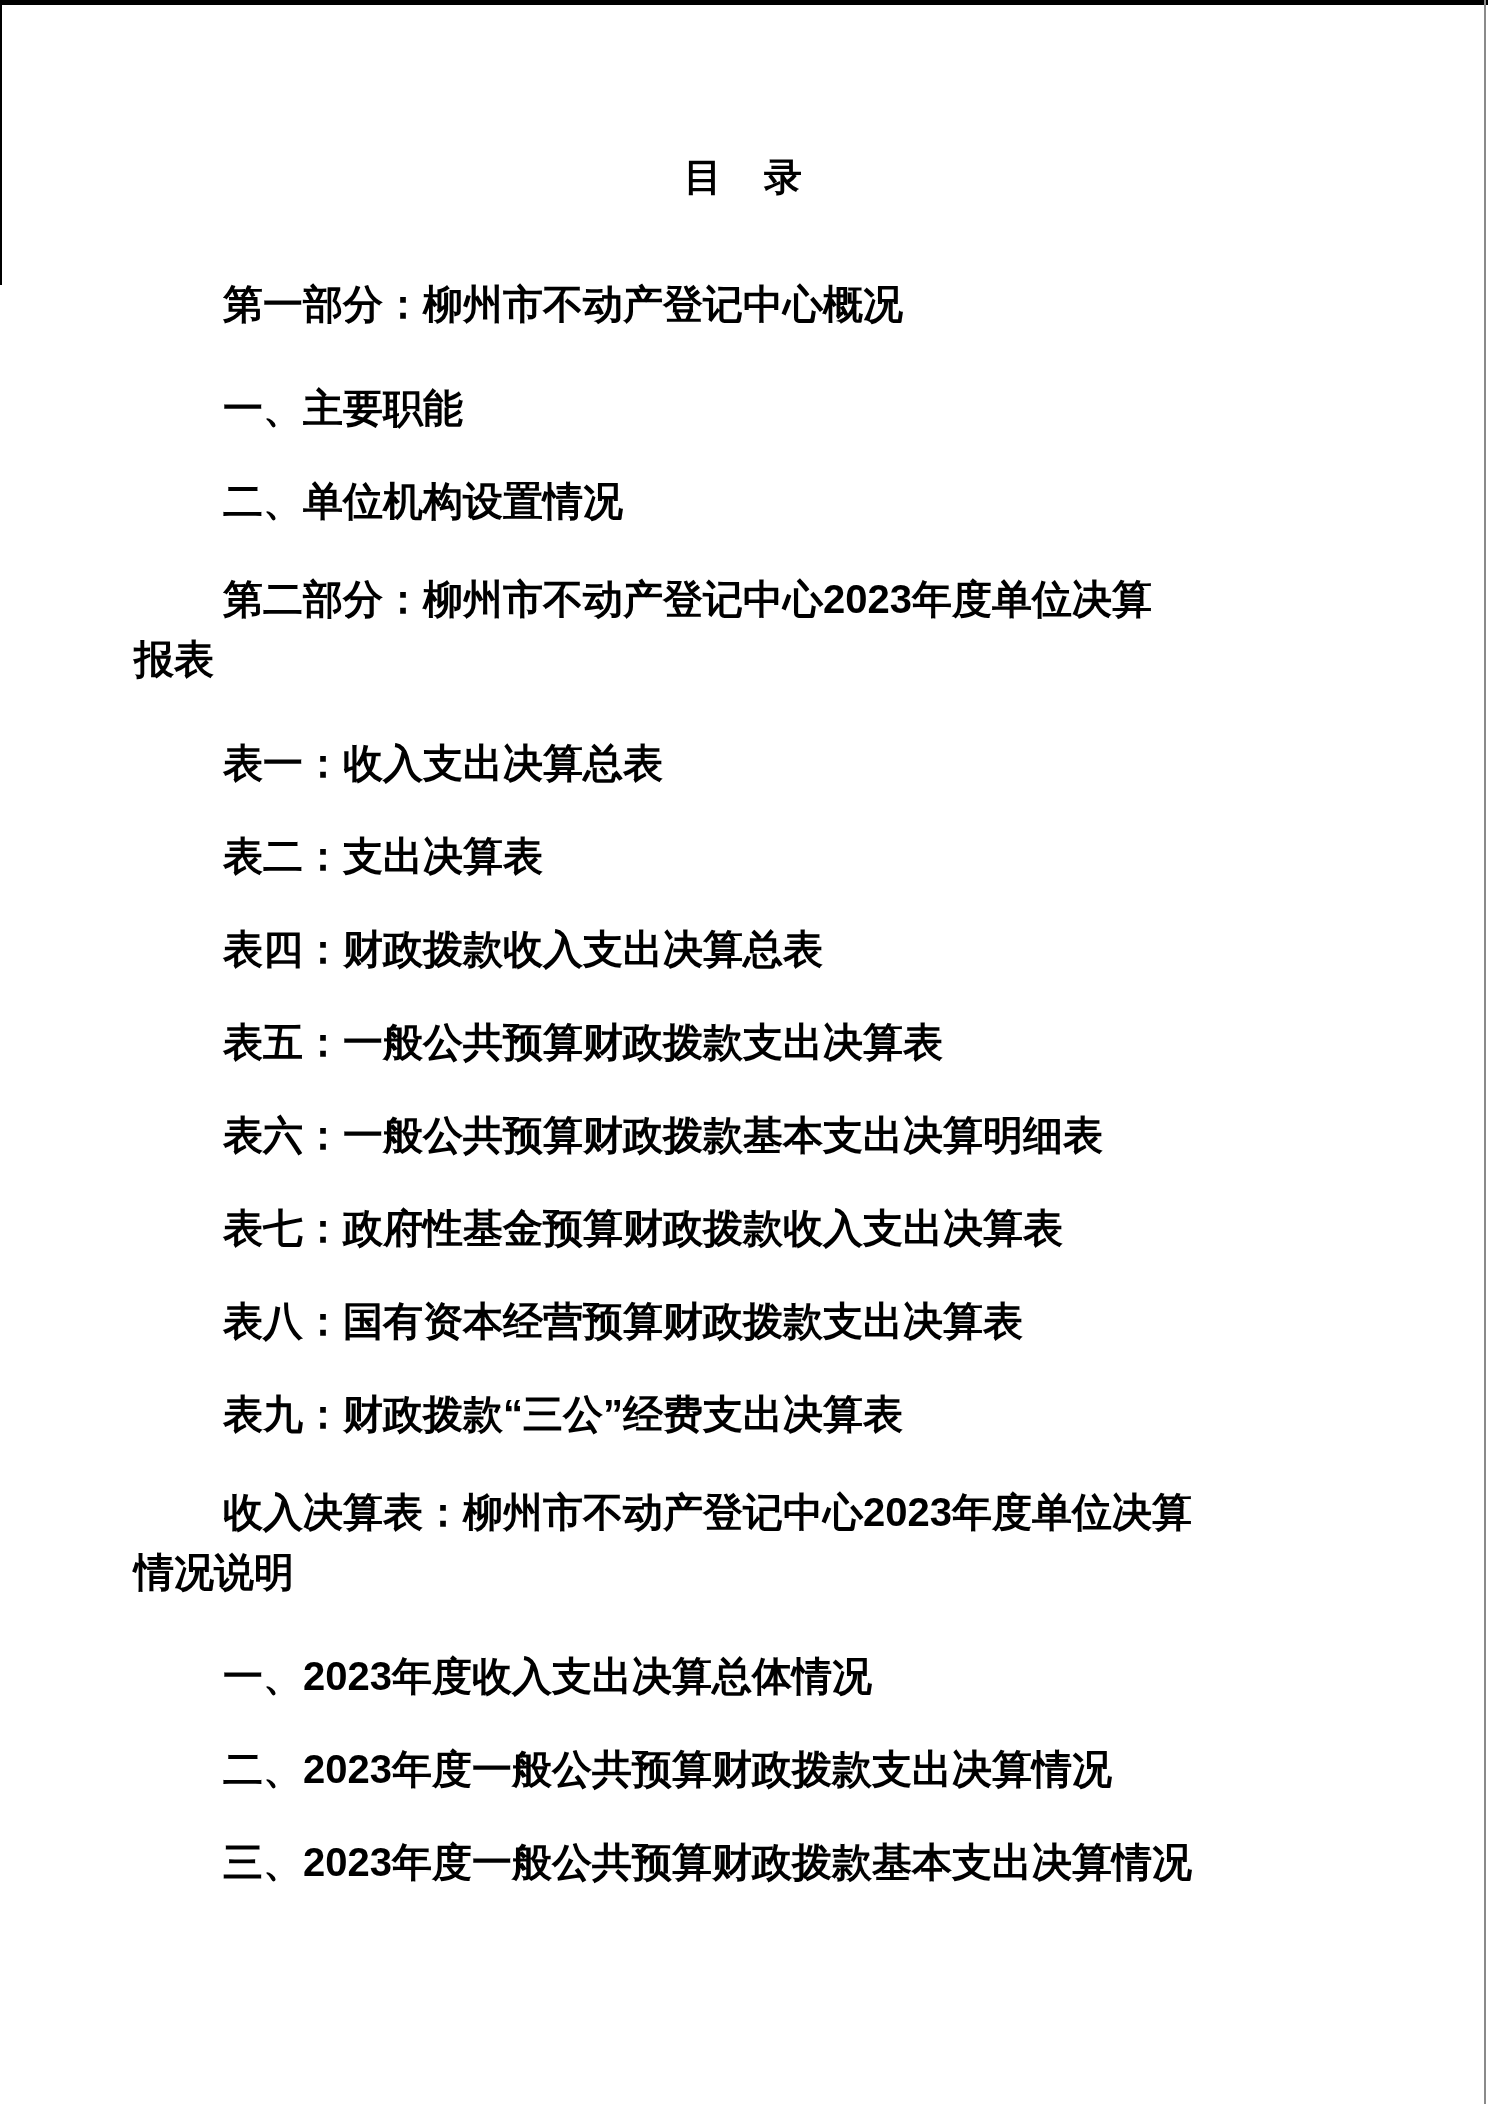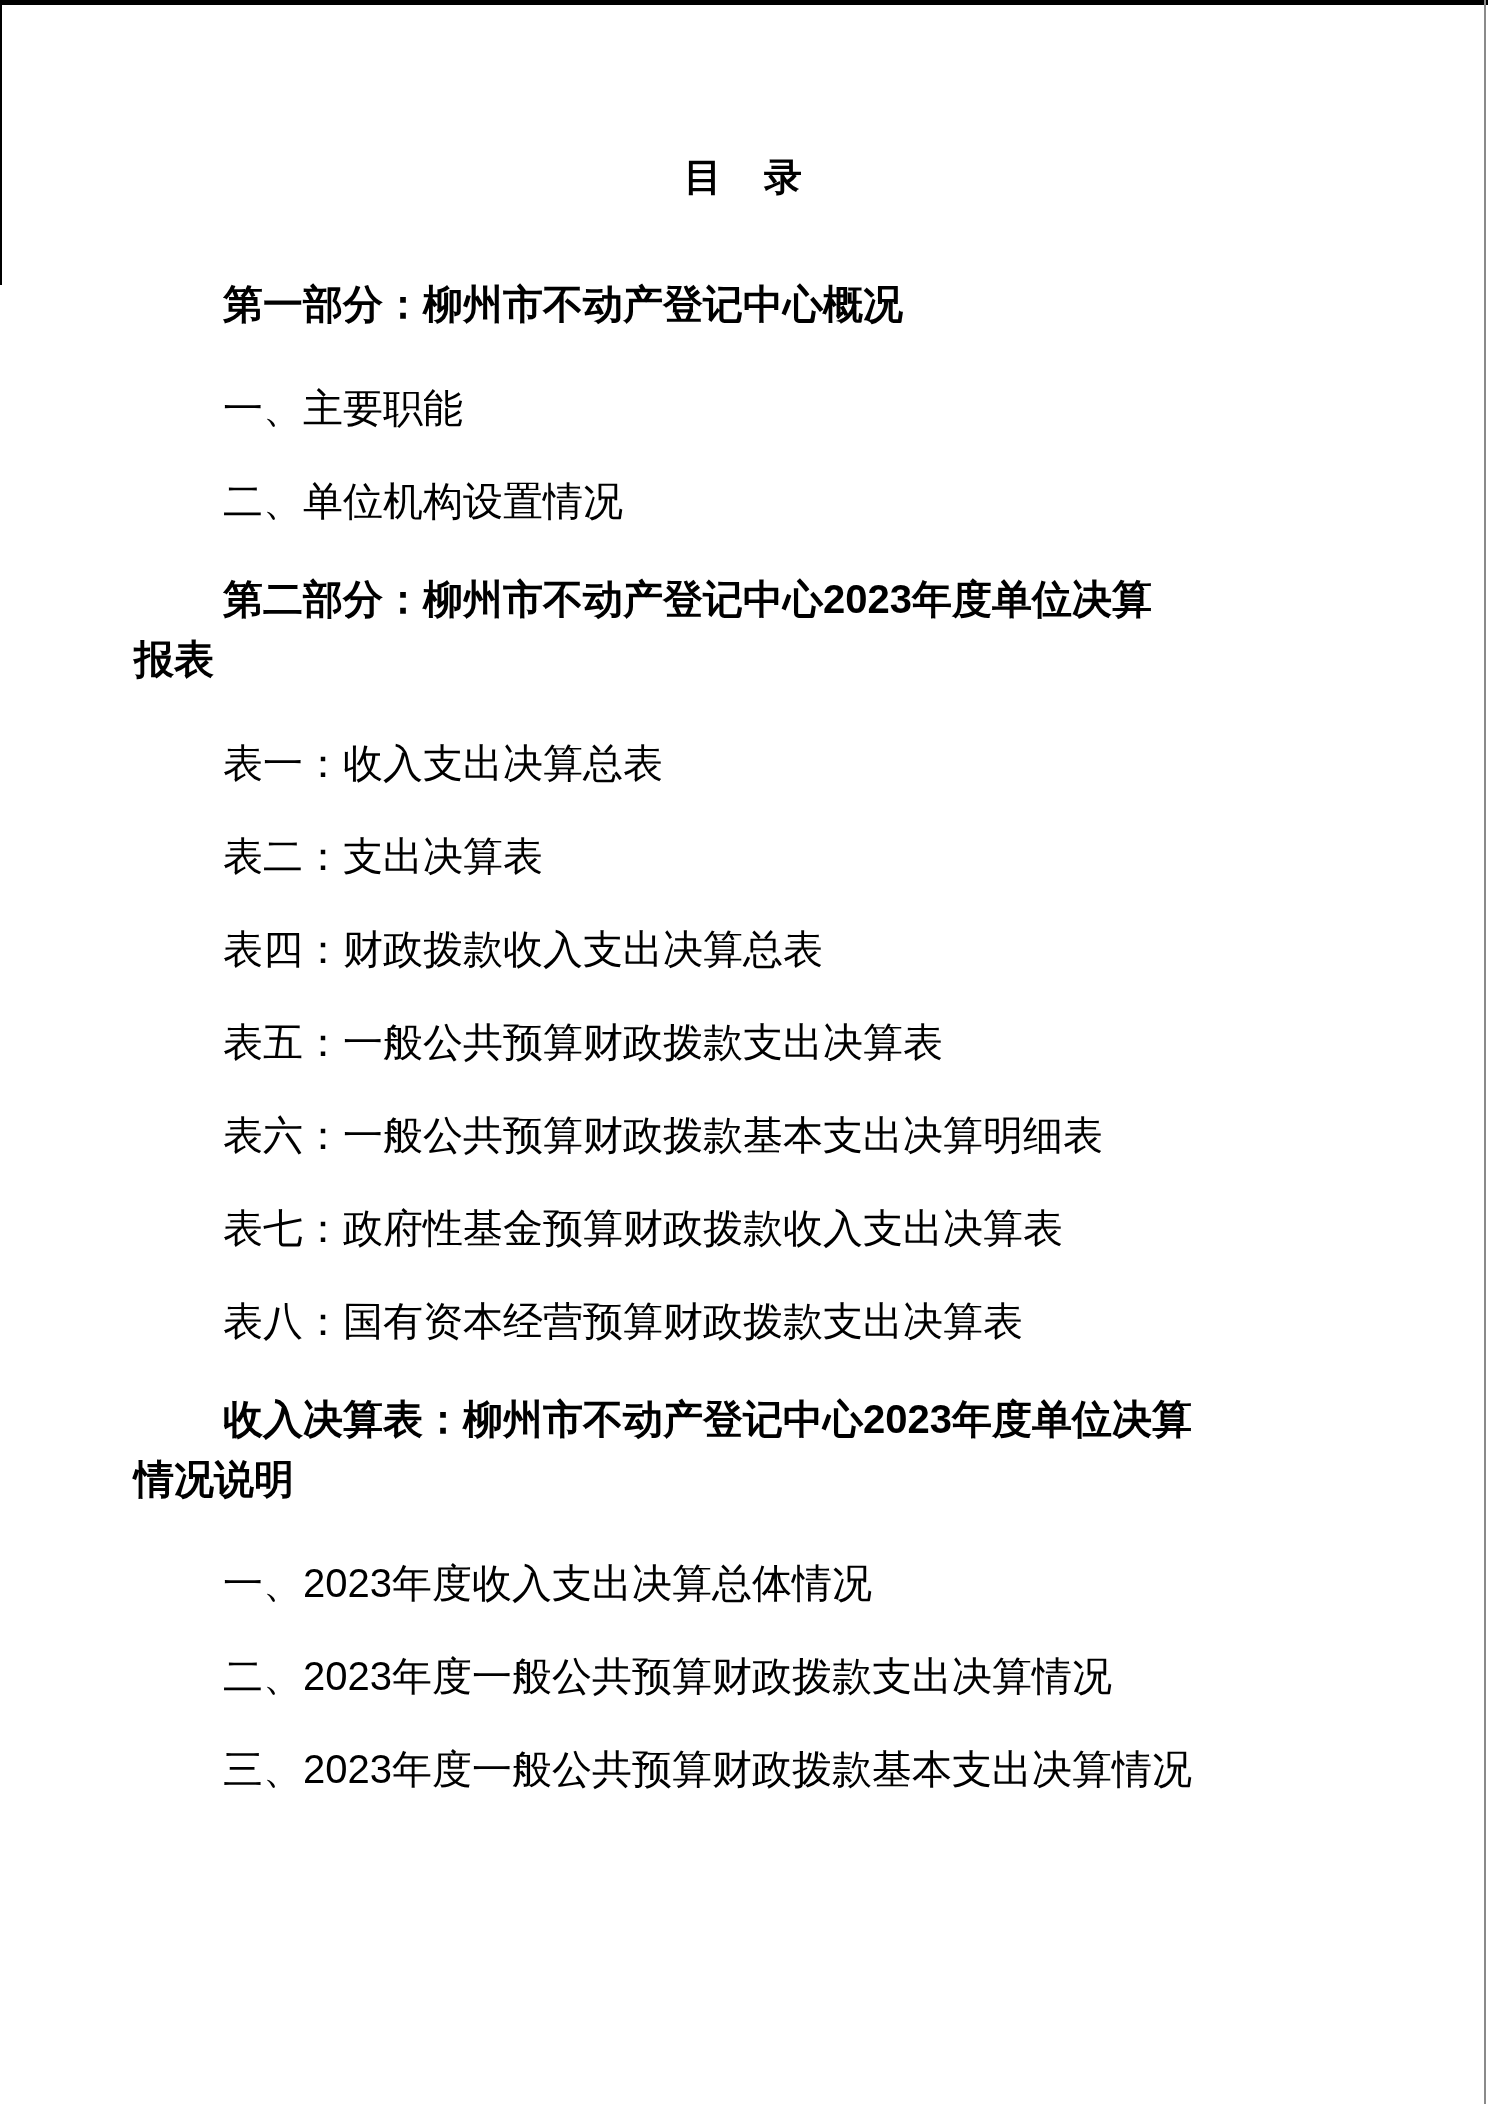--- a/index.html
+++ b/index.html
@@ -32,21 +32,21 @@
     font-weight: bold;
     line-height: 62px;
     letter-spacing: 2px;
   }
   .toc {
     margin: 66px 128px 0 134px;
   }
   .entry {
     font-size: 40px;
     line-height: 60px;
-    font-weight: normal;
+    font-weight: bold;
   }
   .entry + .entry { margin-top: 33px; }
   .entry.heading { font-weight: bold; }
   .entry + .entry.heading { margin-top: 38px; }
   .entry.heading + .entry { margin-top: 44px; }
   .entry .line.first { text-indent: 89px; margin-top: 28px; }
 </style>
 </head>
 <body>
 
@@ -84,20 +84,23 @@
     </div>
     <div class="entry item">
       <div class="line first">表六：一般公共预算财政拨款基本支出决算明细表</div>
     </div>
     <div class="entry item">
       <div class="line first">表七：政府性基金预算财政拨款收入支出决算表</div>
     </div>
     <div class="entry item">
       <div class="line first">表八：国有资本经营预算财政拨款支出决算表</div>
     </div>
+    <div class="entry item">
+      <div class="line first">表九：财政拨款“三公”经费支出决算表</div>
+    </div>
     <div class="entry heading">
       <div class="line first">收入决算表：柳州市不动产登记中心2023年度单位决算</div>
       <div class="line">情况说明</div>
     </div>
     <div class="entry item">
       <div class="line first">一、2023年度收入支出决算总体情况</div>
     </div>
     <div class="entry item">
       <div class="line first">二、2023年度一般公共预算财政拨款支出决算情况</div>
     </div>

